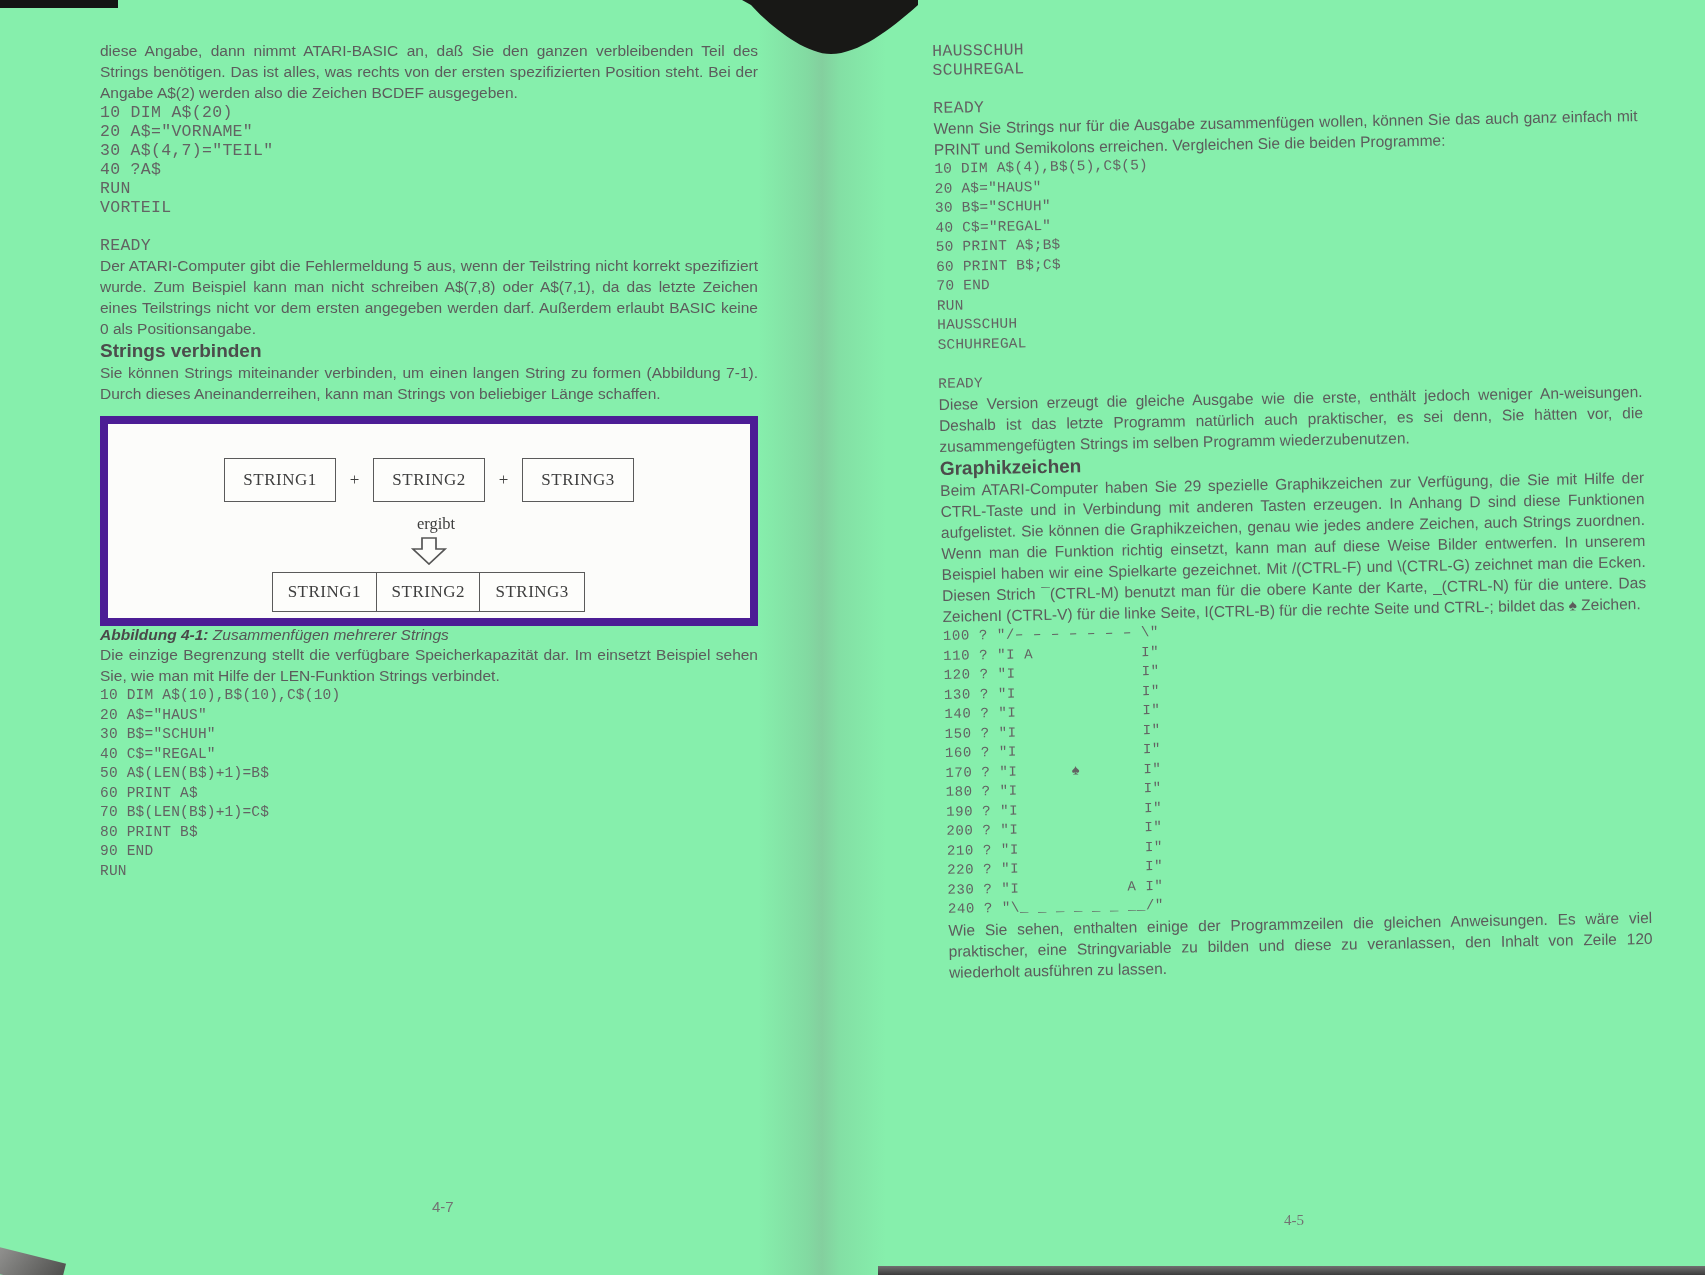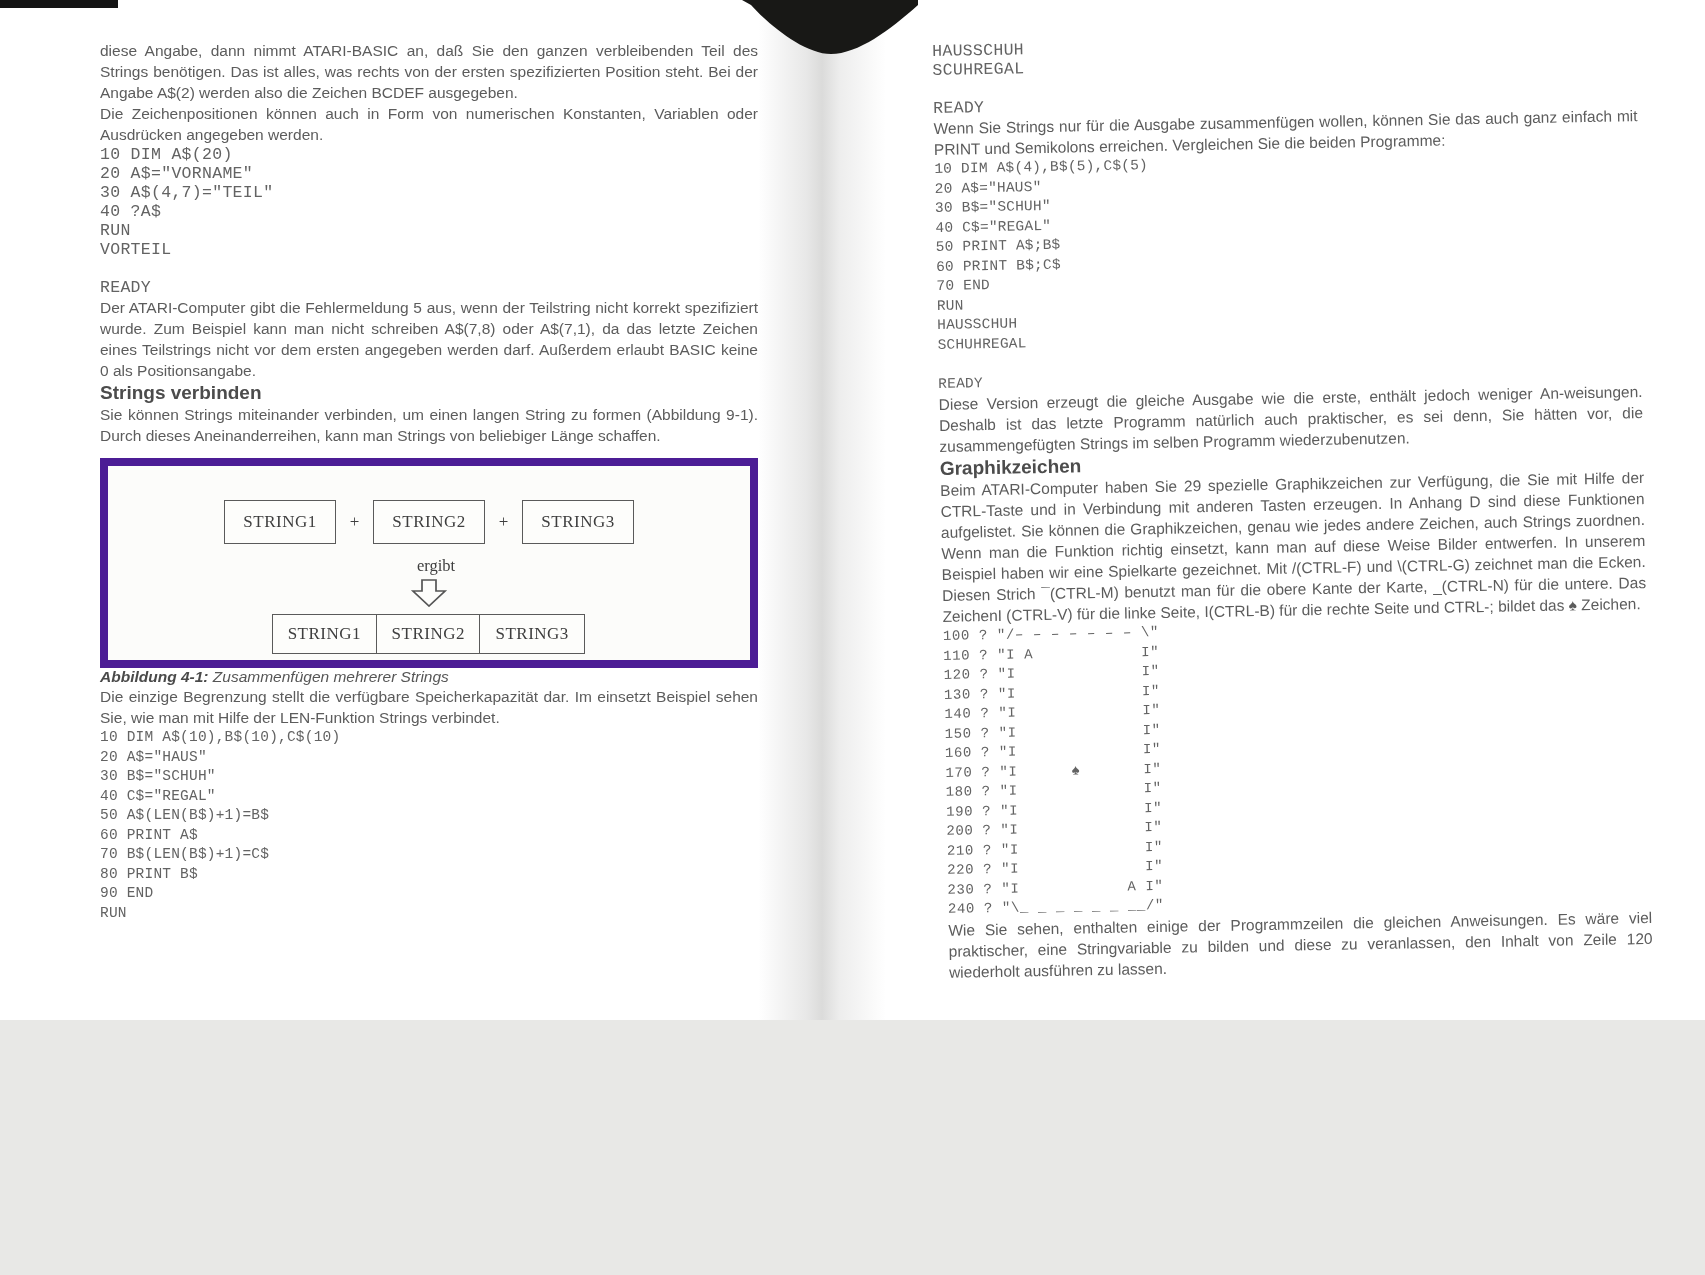--- a/index.html
+++ b/index.html
@@ -1,16 +1,16 @@
 <!DOCTYPE html>
 <html><head>
 <meta charset="utf-8">
 <style>
   html,body{margin:0;padding:0;background:#e8e8e6;}
-  #canvas{position:relative;width:1705px;height:1020px;background:#ffffff;overflow:hidden;
+  #canvas{position:relative;width:1705px;height:1275px;background:#86efac;overflow:hidden;
           font-family:"Liberation Sans",sans-serif;}
   
   .edge-top-left{position:absolute;left:0;top:0;width:118px;height:8px;background:#141414;}
   .binding-wedge{position:absolute;left:738px;top:0;width:185px;height:62px;}
   .gutter{position:absolute;left:758px;top:0;width:128px;height:1275px;
     background:linear-gradient(90deg,rgba(110,110,108,0) 0%,rgba(110,110,108,0.16) 38%,
       rgba(125,125,122,0.28) 50%,rgba(110,110,108,0.12) 64%,rgba(110,110,108,0) 100%);}
   .edge-bottom{position:absolute;left:878px;top:1266px;width:827px;height:9px;
     background:linear-gradient(#707070,#3c3c3c);}
   .edge-bottom-left{position:absolute;left:-14px;top:1254px;width:78px;height:26px;
@@ -69,36 +69,35 @@
   <div class="gutter"></div>
   <div class="edge-top-left"></div>
   <svg class="binding-wedge" viewBox="0 0 185 62" xmlns="http://www.w3.org/2000/svg">
     <path d="M4,0 H180 V5 C152,30 120,54 93,54 C66,54 30,24 13,5 L4,0 Z" fill="#181816"></path>
   </svg>
   <div class="edge-bottom"></div>
   <div class="edge-bottom-left"></div>
 
   <div class="left-col">
     <p class="body">diese Angabe, dann nimmt ATARI-BASIC an, daß Sie den ganzen verbleibenden Teil des Strings benötigen. Das ist alles, was rechts von der ersten spezifizierten Position steht. Bei der Angabe A$(2) werden also die Zeichen BCDEF ausgegeben.</p>
-    <p class="body">Die Zeichenpositionen können auch in Form von numerischen Konstanten, Variablen oder Ausdrücken angegeben werden.</p>
 
     <pre class="code code-lg mt-code1">10 DIM A$(20)
 20 A$="VORNAME"
 30 A$(4,7)="TEIL"
 40 ?A$
 RUN
 VORTEIL
 
 READY</pre>
 
     <p class="body mt-p2">Der ATARI-Computer gibt die Fehlermeldung 5 aus, wenn der Teilstring nicht korrekt spezifiziert wurde. Zum Beispiel kann man nicht schreiben A$(7,8) oder A$(7,1), da das letzte Zeichen eines Teilstrings nicht vor dem ersten angegeben werden darf. Außerdem erlaubt BASIC keine 0 als Positionsangabe.</p>
 
     <h2 class="sect mt-h2l">Strings verbinden</h2>
 
-    <p class="body mt-p3">Sie können Strings miteinander verbinden, um einen langen String zu formen (Abbildung 9-1). Durch dieses Aneinanderreihen, kann man Strings von beliebiger Länge schaffen.</p>
+    <p class="body mt-p3">Sie können Strings miteinander verbinden, um einen langen String zu formen (Abbildung 7-1). Durch dieses Aneinanderreihen, kann man Strings von beliebiger Länge schaffen.</p>
 
     <div class="figure mt-fig">
       <div class="fig-row fig-row1">
         <span class="fig-box">STRING1</span>
         <span class="fig-plus">+</span>
         <span class="fig-box">STRING2</span>
         <span class="fig-plus">+</span>
         <span class="fig-box">STRING3</span>
       </div>
       <div class="fig-ergibt">ergibt</div>

